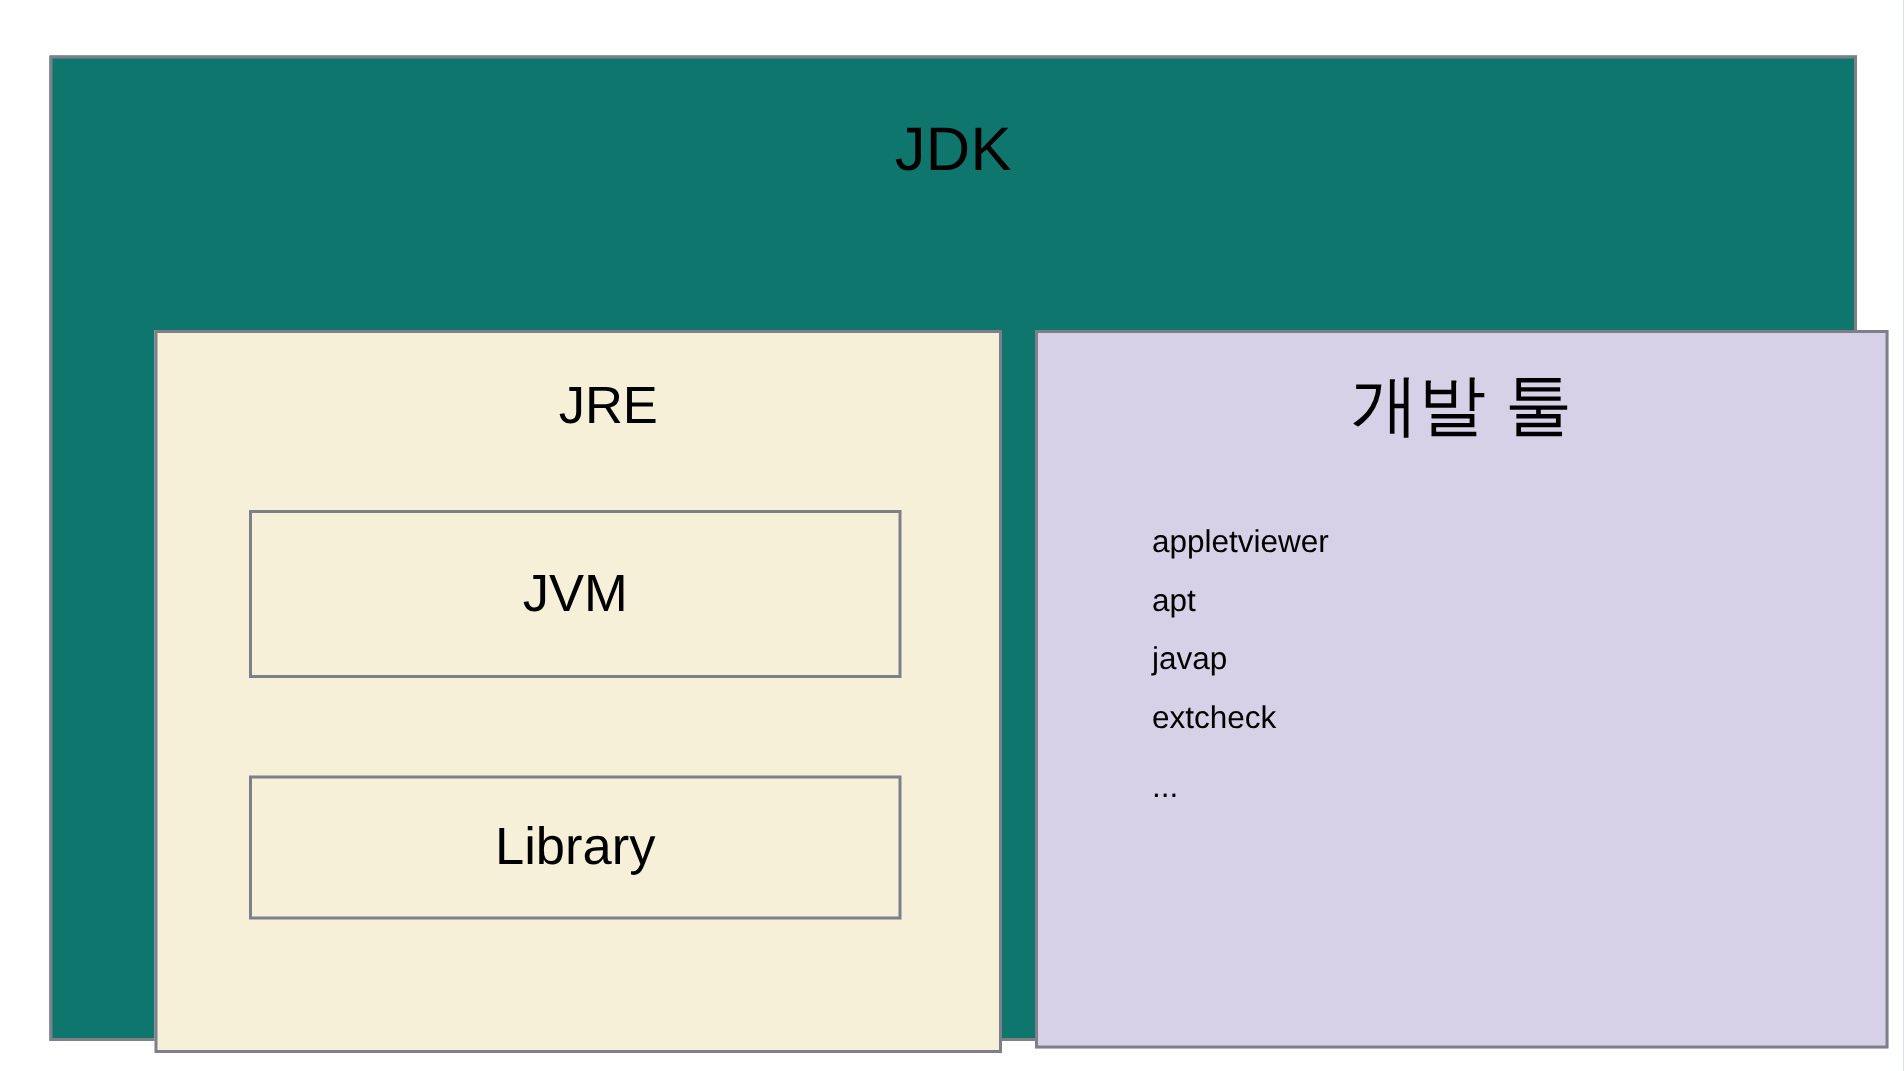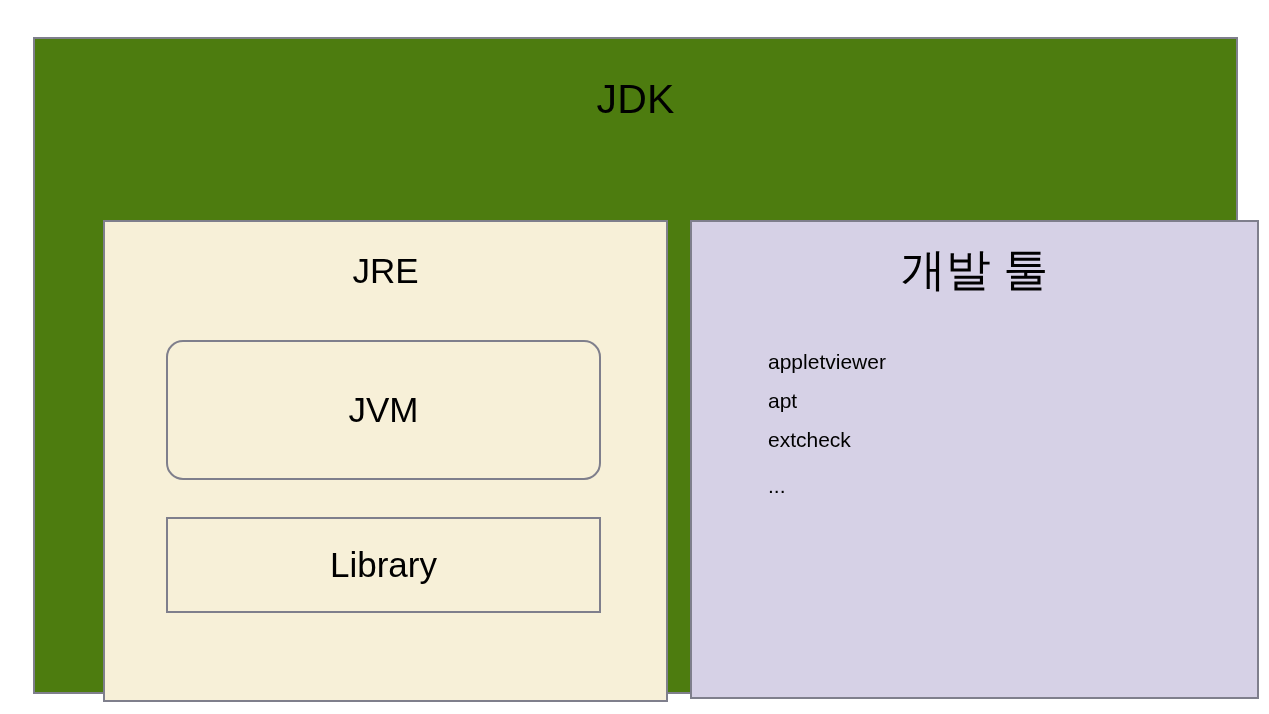--- a/index.html
+++ b/index.html
@@ -28,21 +28,21 @@
     box-sizing: border-box;
     border: 2px solid #7f7f8c;
   }
 
   
   #jdk-box {
     left: 33px;
     top: 37px;
     width: 1205px;
     height: 657px;
-    background: #4d7c0f;
+    background: #0f766e;
   }
 
   #jdk-title {
     position: absolute;
     left: 0;
     top: 36px;
     width: 100%;
     text-align: center;
     font-size: 41px;
     line-height: 48px;
@@ -61,30 +61,30 @@
 
   #jre-title {
     position: absolute;
     left: 0;
     top: 28px;
     width: 100%;
     text-align: center;
     font-size: 35px;
     line-height: 42px;
     color: #000;
+    padding-left: 20px;
   }
 
   
   #jvm-box {
     left: 61px;
     top: 118px;
     width: 435px;
-    height: 140px;
+    height: 112px;
     background: #f7f0d8;
-    border-radius: 17px;
   }
 
   #library-box {
     left: 61px;
     top: 295px;
     width: 435px;
     height: 96px;
     background: #f7f0d8;
   }
 
@@ -165,20 +165,21 @@
 
     </div>
 
     <div class="box" id="devtools-box">
 
       <div id="devtools-title">개발 툴</div>
 
       <ul id="devtools-list">
         <li>appletviewer</li>
         <li>apt</li>
+        <li>javap</li>
         <li>extcheck</li>
         <li class="ellipsis-item">...</li>
       </ul>
 
     </div>
 
   </div>
 
 </div>
 

